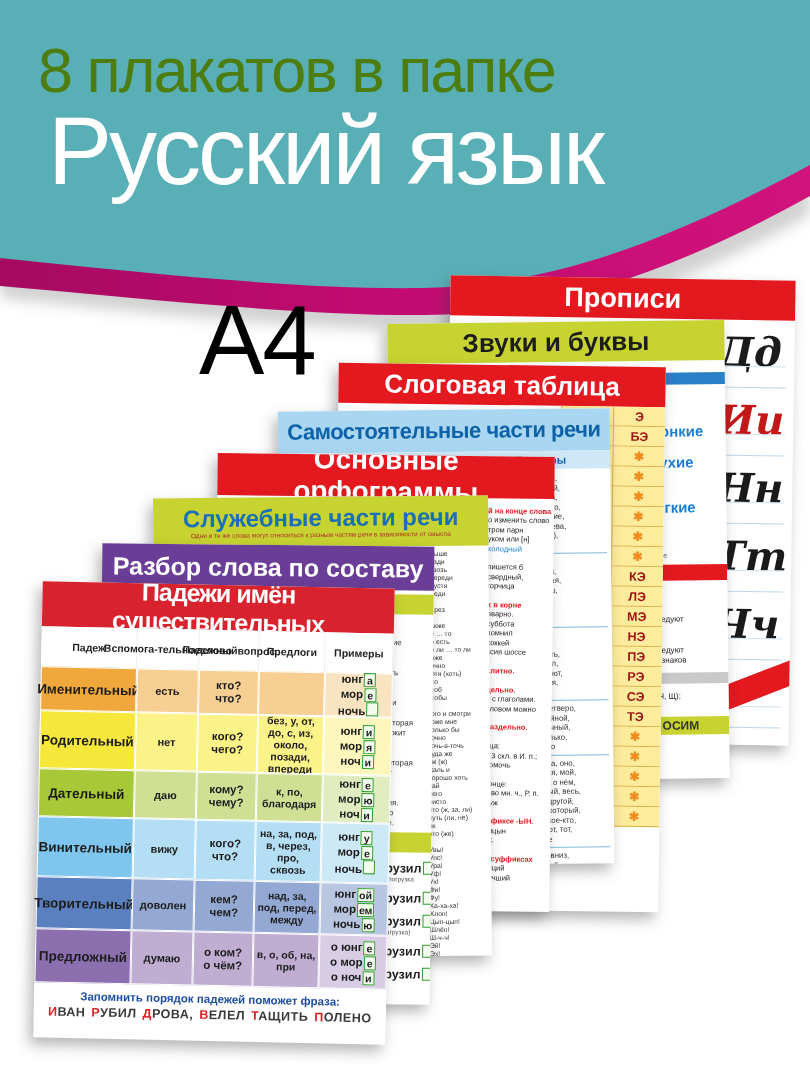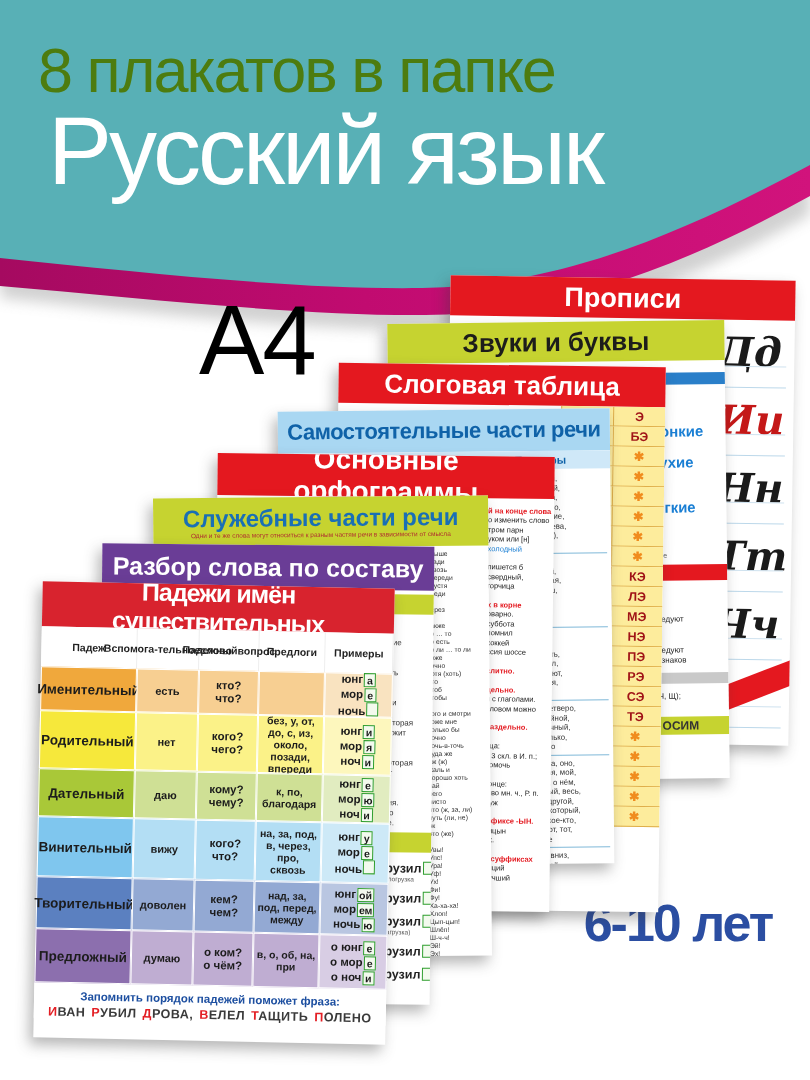--- a/index.html
+++ b/index.html
@@ -123,21 +123,20 @@
     <path d="M0,0 H810 V215 C690,282 565,330 425,330 C300,330 140,312 0,298 Z" fill="#9a9a9a" opacity=".45" filter="url(#soft)"></path>
     <path d="M0,0 H810 V196 C690,262 565,314 425,315 C300,316 140,298 0,286 Z" fill="url(#mag)"></path>
     <path d="M0,0 H810 V165 C685,232 562,286 422,288 C298,290 138,272 0,258 Z" fill="#58b0b6"></path>
   </svg>
   <div class="banner-line1">8 плакатов в папке</div>
   <div class="banner-line2">Русский язык</div>
 
   <div class="format-a4">А4</div>
 
   <div class="age-label">
-    <div>6-10 лет</div>
   </div>
 
   <div class="poster" id="p-propisi">
     <div class="hd">Прописи</div>
     <div class="bd" style="height:425px">
       <div class="rightcol" id="pro-letters">
           <div class="pro-row" style="color: rgb(26, 26, 26);">Дд</div>
           <div class="pro-row" style="color: rgb(196, 24, 24);">Ии</div>
           <div class="pro-row" style="color: rgb(26, 26, 26);">Нн</div>
           <div class="pro-row" style="color: rgb(26, 26, 26);">Тт</div>

